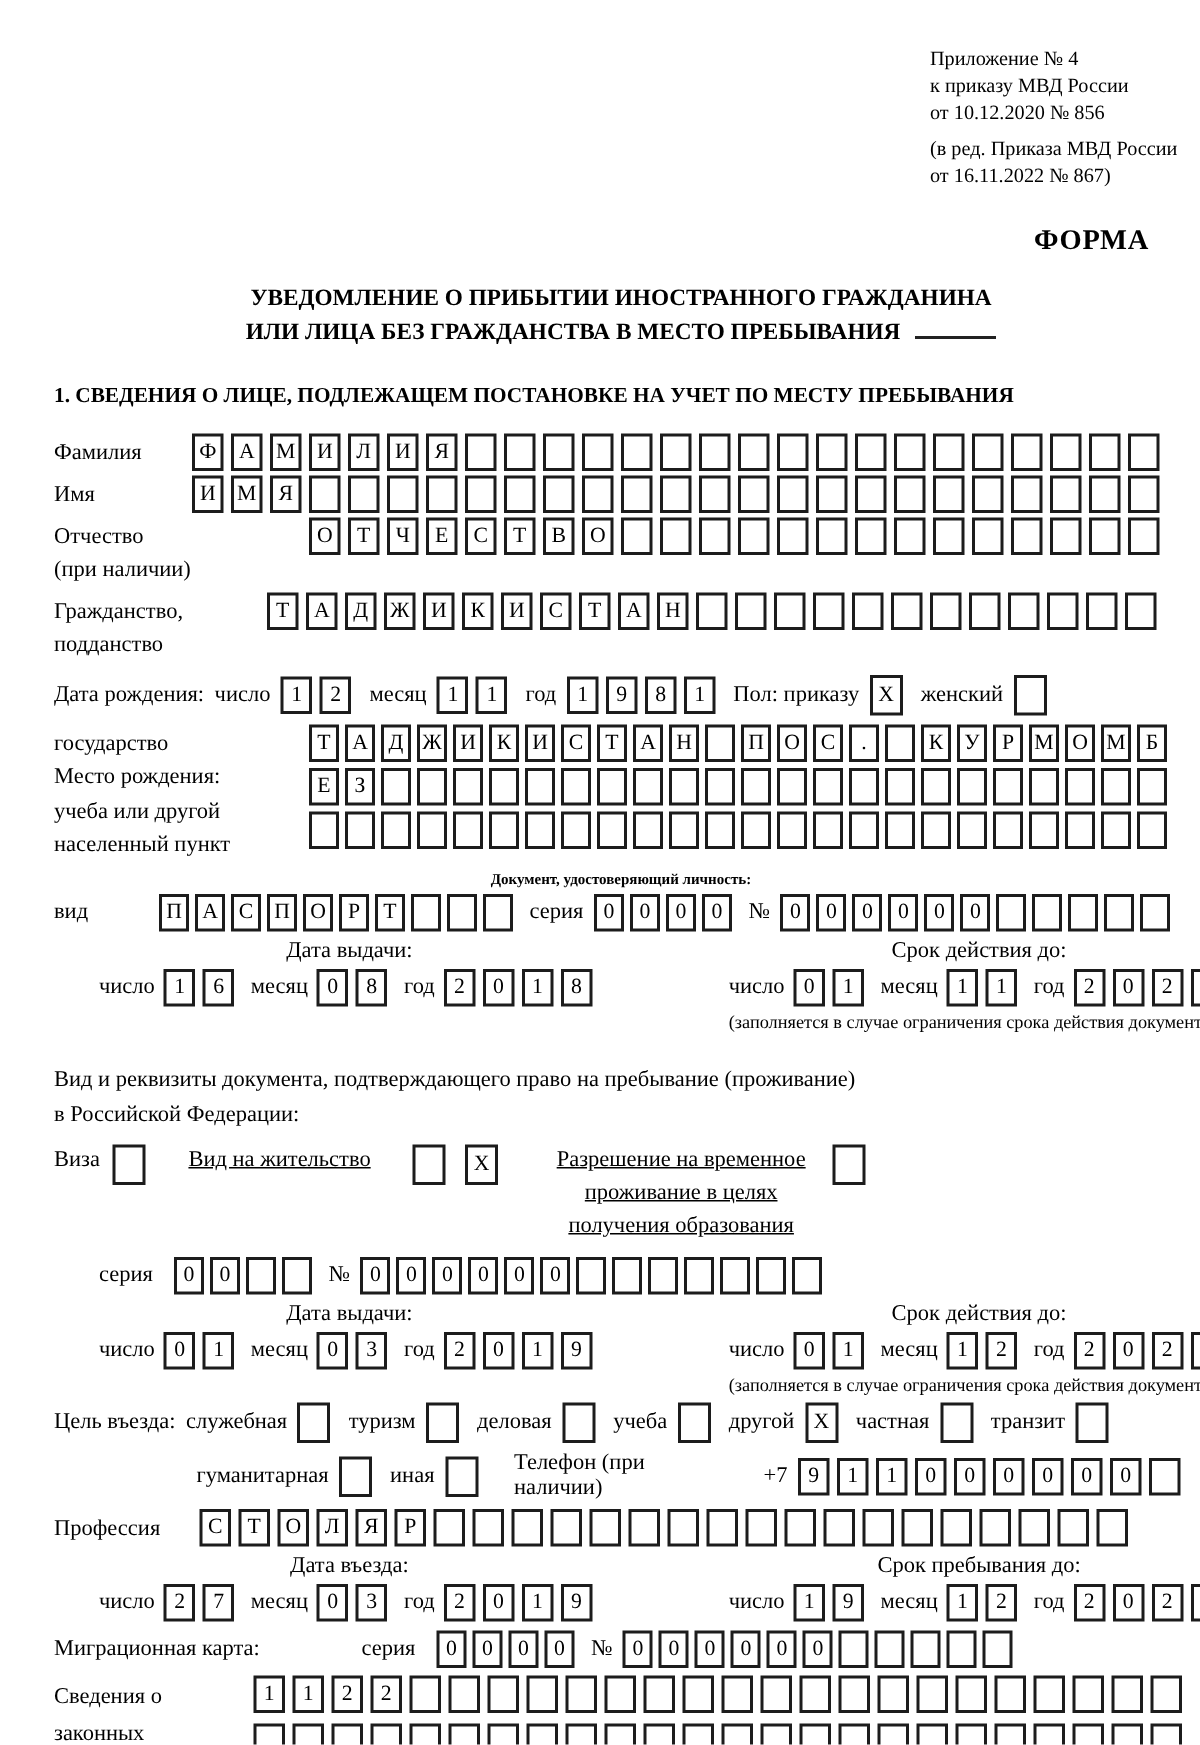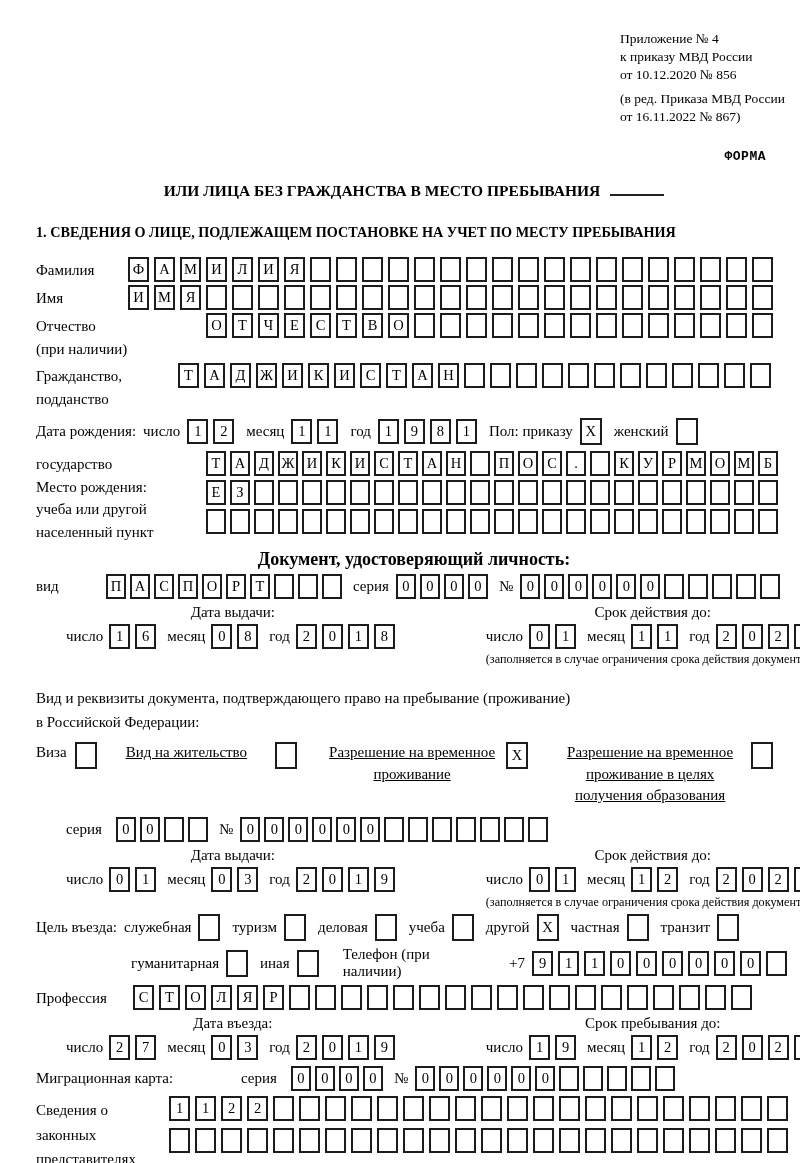--- a/index.html
+++ b/index.html
@@ -7,21 +7,21 @@
   body {
     width: 800px; height: 1163px; overflow: hidden;
     font-family: "Liberation Serif", "DejaVu Serif", serif;
     color: #000;
   }
   .page { padding: 30px 8px 0 36px; width: 800px; height: 847px; }
 
   
   .appendix { margin-left: 584px; font-size: 13.5px; line-height: 1.32; }
   .appendix .gap-top { margin-top: 7px; }
-  .forma { font-weight: bold; text-align: right; padding-right: 26px; margin-top: 22px; font-size: 13px; letter-spacing: .5px; font-family: Liberation Mono, monospace; }
+  .forma { font-weight: bold; text-align: right; padding-right: 26px; margin-top: 22px; font-size: 19px; letter-spacing: .5px; }
 
   
   .title { text-align: center; font-weight: bold; font-size: 15.5px; line-height: 1.5; margin-top: 14px; }
   .blank-line { display: inline-block; width: 54px; border-bottom: 2px solid #222; margin-left: 10px; vertical-align: baseline; }
 
   .sec-heading { font-weight: bold; font-size: 14.2px; margin-top: 22px; margin-bottom: 16px; }
 
   
   .frow { display: flex; align-items: flex-start; margin-bottom: 3px; font-size: 15px; }
   .lbl { flex: none; line-height: 1.5; padding-top: 2px; }
@@ -38,21 +38,21 @@
   }
   .grid.tight .cell { width: 20px; margin-right: 4px; }
   .grid.cbg .cell { width: 22px; height: 27px; }
   .stack { display: flex; flex-direction: column; }
   .stack .grid { margin-bottom: 4px; }
 
   
   .inline-line { display: flex; align-items: center; gap: 7px; font-size: 15px; margin: 8px 0 6px 0; }
 
   
-  .doc-heading { text-align: center; font-weight: bold; font-size: 18px; margin: 6px 0 4px 0; }
+  .doc-heading { text-align: center; font-weight: bold; font-size: 10px; margin: 6px 0 4px 0; }
   .vid-row { display: flex; align-items: center; font-size: 15px; margin-bottom: 4px; }
   .vid-row .sp { margin: 0 7px; }
 
   .dates { display: flex; margin-top: 5px; margin-bottom: 4px; }
   .dcol-left { margin-left: 30px; }
   .dcol-right { margin-left: 86px; }
   .dhead { text-align: center; font-size: 15px; margin-bottom: 3px; }
   .dline { display: flex; align-items: center; gap: 6px; font-size: 15px; }
   .dnote { font-size: 12.2px; margin-top: 3px; white-space: nowrap; }
 
@@ -84,20 +84,21 @@
   <div class="appendix">
     <div>Приложение № 4</div>
     <div>к приказу МВД России</div>
     <div>от 10.12.2020 № 856</div>
     <div class="gap-top">(в ред. Приказа МВД России</div>
     <div>от 16.11.2022 № 867)</div>
     <div class="forma">ФОРМА</div>
   </div>
 
   <div class="title">
+    <div>УВЕДОМЛЕНИЕ О ПРИБЫТИИ ИНОСТРАННОГО ГРАЖДАНИНА</div>
     <div><span>ИЛИ ЛИЦА БЕЗ ГРАЖДАНСТВА В МЕСТО ПРЕБЫВАНИЯ</span><span class="blank-line"></span></div>
   </div>
 
   <div class="sec-heading">1. СВЕДЕНИЯ О ЛИЦЕ, ПОДЛЕЖАЩЕМ ПОСТАНОВКЕ НА УЧЕТ ПО МЕСТУ ПРЕБЫВАНИЯ</div>
 
   <div class="frow">
     <div class="lbl w90">Фамилия</div>
     <div class="grid">
         <span class="cell">Ф</span>
         <span class="cell">А</span>
@@ -433,21 +434,20 @@
 
   <div class="permits">
     <span class="ptext">Виза</span>
     <span class="grid cbg mlC">
         <span class="cell"></span>
       </span>
     <span class="ptext mlA">Вид на жительство</span>
     <span class="grid cbg mlB">
         <span class="cell"></span>
       </span>
-    <span class="ptext ctr pw170 mlA">Разрешение на временное проживание</span>
     <span class="grid cbg mlC">
         <span class="cell">X</span>
       </span>
     <span class="ptext ctr pw185 mlA">Разрешение на временное проживание в целях получения образования</span>
     <span class="grid cbg mlC">
         <span class="cell"></span>
       </span>
   </div>
 
   <div class="vid-row" style="margin-left:30px;">

